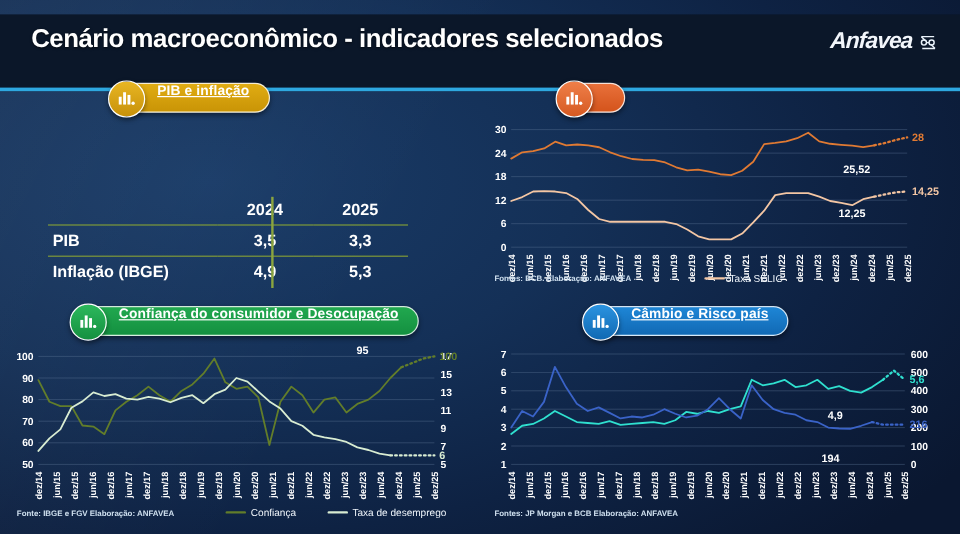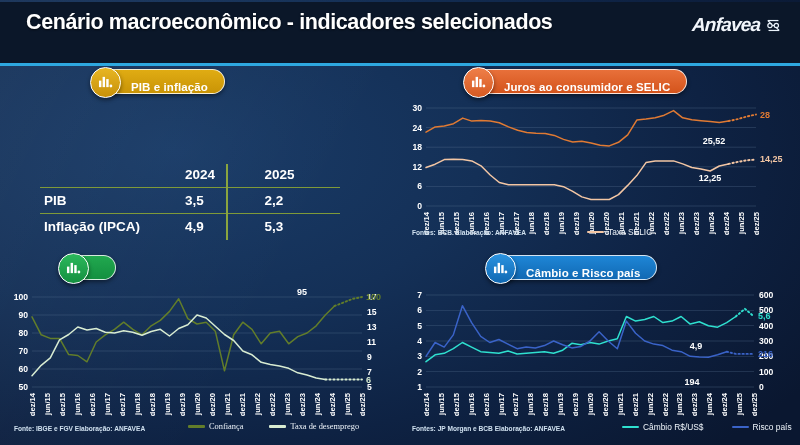--- a/index.html
+++ b/index.html
@@ -13,58 +13,58 @@
     background-color:#0d1f3c;
     color:#fff;
   }
   .root{ position:absolute; inset:0;
     background:
       linear-gradient(118deg, rgba(255,255,255,0.045) 0%, rgba(255,255,255,0.0) 42%),
       radial-gradient(ellipse 760px 420px at 22% 34%, #1a3c68 0%, #143057 40%, #0e2243 70%, #0a1730 100%);
   }
 
   
-  .header{ position:absolute; left:0; top:2px; width:800px; height:64px;
+  .header{ position:absolute; left:0; top:12px; width:800px; height:64px;
     background:linear-gradient(90deg,#0a1426 0%, #0f2votes 30%, #13294a 70%, #0b1c35 100%);
     background-color:#0b1729;
     border-bottom:3px solid #2ea8e0; }
   .htitle{ position:absolute; left:26px; top:8px; font-size:21.5px; font-weight:bold;
     letter-spacing:-0.4px; color:#ffffff; white-space:nowrap;
     text-shadow:0 1px 2px rgba(0,0,0,.6); }
   .logo{ position:absolute; right:18px; top:12px; display:flex; align-items:center; gap:5px;}
   .logo-word{ font-size:19px; font-weight:bold; font-style:italic; letter-spacing:-0.8px;
      color:#f2f6fb; transform:skewX(-3deg); }
   .logo-mark{ width:17px; height:17px; }
 
   
   .panel{ position:absolute; }
-  .badge{ position:absolute; display:flex; align-items:flex-end; height:25px;
+  .badge{ position:absolute; display:flex; align-items:flex-start; height:25px;
     border-radius:13px; padding:0 16px 0 30px; white-space:nowrap;
     font-size:11.5px; font-weight:bold; color:#fff; letter-spacing:.1px;
-    box-shadow:0 2px 4px rgba(0,0,0,.45); border:1.2px solid rgba(255,255,255,.82); }
+    box-shadow:0 2px 4px rgba(0,0,0,.45); border:1.2px solid rgba(255,255,255,.82);text-decoration:underline; }
   .badge .circ{ position:absolute; left:-11px; top:-3.5px; width:31px; height:31px;
     border-radius:50%; border:1.6px solid #ffffff; display:flex;
     align-items:center; justify-content:center;
     box-shadow:0 2px 4px rgba(0,0,0,.45); }
   .badge .circ svg{ width:15px; height:14px; }
   .b-gold{ background:linear-gradient(180deg,#e0ac13 0%, #c99406 100%); }
   .b-gold .circ{ background:linear-gradient(180deg,#e8b623 0%, #c7910a 100%); }
   .b-orange{ background:linear-gradient(180deg,#e8703a 0%, #d4541c 100%); }
   .b-orange .circ{ background:linear-gradient(180deg,#ef7f49 0%, #d65a22 100%); }
   .b-green{ background:linear-gradient(180deg,#21a84f 0%, #149040 100%); }
   .b-green .circ{ background:linear-gradient(180deg,#2cb85c 0%, #149040 100%); }
   .b-blue{ background:linear-gradient(180deg,#1e86d6 0%, #1169b4 100%); }
   .b-blue .circ{ background:linear-gradient(180deg,#2b93e0 0%, #1069b3 100%); }
 
   
   .tbl{ position:absolute; left:40px; top:115px; width:300px; }
   .tbl table{ border-collapse:collapse; width:100%; }
   .tbl th,.tbl td{ font-size:13.5px; font-weight:bold; color:#fff; padding:5px 4px; }
   .tbl th.lbl, .tbl td.lbl{ text-align:left; width:47%; }
-  .tbl th.v, .tbl td.v{ text-align:left; width:26.5%; }
+  .tbl th.v, .tbl td.v{ text-align:center; width:26.5%; }
   .tbl thead th{ padding-bottom:5px; }
   .tbl tbody tr td{ border-top:1.6px solid #7f9a39; }
   .tbl .sep{ position:absolute; left:186px; top:2px; width:1.8px; height:76px;
     background:#8aa53f; }
 
   
   .chart{ position:absolute; }
   .chart svg{ display:block; }
   .axtxt{ font-size:7.6px; fill:#ffffff; font-family:"Liberation Sans",sans-serif; font-weight:bold;}
   .axtxt-l{ font-size:8.6px; }
@@ -120,45 +120,44 @@
           <tr>
             <th class="lbl"></th>
             <th class="v">2024</th>
             <th class="v">2025</th>
           </tr>
         </thead>
         <tbody>
           <tr>
             <td class="lbl">PIB</td>
             <td class="v">3,5</td>
-            <td class="v">2,2</td>
+            <td class="v">3,3</td>
           </tr>
           <tr>
-            <td class="lbl">Inflação (IPCA)</td>
+            <td class="lbl">Inflação (IBGE)</td>
             <td class="v">4,9</td>
             <td class="v">5,3</td>
           </tr>
         </tbody>
       </table>
     </div>
   </div>
 
   <div class="panel" style="left:400px;top:47px;width:400px;height:198px;">
     <div class="badge b-orange" style="left:73px;top:22px;">
       <span class="circ">
         <svg viewBox="0 0 16 15">
             <g fill="#fff">
           <rect x="1" y="6" width="2.6" height="7"></rect>
               <rect x="4.9" y="2" width="2.6" height="11"></rect>
           <rect x="8.8" y="4.4" width="2.6" height="8.6"></rect>
               <circle cx="13.8" cy="11.8" r="1.5"></circle>
         </g>
           </svg>
       </span>
-      <span>Juros ao consumidor e SELIC</span>
     </div>
     <div class="chart" style="left:2px;top:55px;">
       <svg id="svg-juros" width="398" height="148" viewBox="0 0 398 148">
           <line x1="24" y1="104" x2="354" y2="104" class="grid"></line>
           <text x="20" y="107" class="axtxt axtxt-l" text-anchor="end">0</text>
           <line x1="24" y1="84.4" x2="354" y2="84.4" class="grid"></line>
           <text x="20" y="87.4" class="axtxt axtxt-l" text-anchor="end">6</text>
           <line x1="24" y1="64.8" x2="354" y2="64.8" class="grid"></line>
           <text x="20" y="67.8" class="axtxt axtxt-l" text-anchor="end">12</text>
           <line x1="24" y1="45.2" x2="354" y2="45.2" class="grid"></line>
@@ -215,20 +214,21 @@
       <span class="circ">
         <svg viewBox="0 0 16 15">
             <g fill="#fff">
           <rect x="1" y="6" width="2.6" height="7"></rect>
               <rect x="4.9" y="2" width="2.6" height="11"></rect>
           <rect x="8.8" y="4.4" width="2.6" height="8.6"></rect>
               <circle cx="13.8" cy="11.8" r="1.5"></circle>
         </g>
           </svg>
       </span>
+      <span>Confiança do consumidor e Desocupação</span>
     </div>
     <div class="chart" style="left:2px;top:40px;">
       <svg id="svg-conf" width="398" height="150" viewBox="0 0 398 150">
           <line x1="30" y1="102" x2="360" y2="102" class="grid"></line>
           <text x="26" y="105" class="axtxt axtxt-l" text-anchor="end">50</text>
           <line x1="30" y1="84" x2="360" y2="84" class="grid"></line>
           <text x="26" y="87" class="axtxt axtxt-l" text-anchor="end">60</text>
           <line x1="30" y1="66" x2="360" y2="66" class="grid"></line>
           <text x="26" y="69" class="axtxt axtxt-l" text-anchor="end">70</text>
           <line x1="30" y1="48" x2="360" y2="48" class="grid"></line>
@@ -270,21 +270,21 @@
           <path d="M30.0 31.8 L39.2 49.8 L48.3 53.4 L57.5 53.4 L66.7 69.6 L75.8 70.5 L85.0 76.8 L94.2 57.0 L103.3 49.8 L112.5 44.4 L121.7 37.2 L130.8 44.4 L140.0 49.8 L149.2 40.8 L158.3 35.4 L167.5 26.4 L176.7 13.8 L185.8 33.6 L195.0 39.0 L204.2 37.2 L213.3 46.2 L222.5 85.8 L231.7 49.8 L240.8 37.2 L250.0 44.4 L259.2 58.8 L268.3 48.0 L277.5 46.2 L286.7 58.8 L295.8 51.6 L305.0 48.0 L314.2 40.8 L323.3 30.0 L332.5 21.0" fill="none" stroke="#627d2a" stroke-width="1.5" stroke-linejoin="round" stroke-linecap="round"></path>
           <path d="M332.5 21.0 L341.7 17.4 L350.8 13.8 L360.0 12.0" fill="none" stroke="#627d2a" stroke-width="1.9" stroke-dasharray="1.4 2.6" stroke-linecap="round"></path>
           <text x="364" y="15" class="dlabel" fill="#627d2a" text-anchor="start">100</text>
           <path d="M30.0 90.8 L39.2 80.3 L48.3 72.8 L57.5 54.8 L66.7 49.5 L75.8 42.0 L85.0 45.0 L94.2 43.5 L103.3 47.2 L112.5 48.0 L121.7 45.8 L130.8 47.2 L140.0 50.2 L149.2 46.5 L158.3 44.3 L167.5 51.0 L176.7 43.5 L185.8 39.7 L195.0 30.0 L204.2 33.0 L213.3 41.3 L222.5 49.5 L231.7 55.5 L240.8 66.0 L250.0 69.8 L259.2 77.3 L268.3 79.5 L277.5 81.0 L286.7 83.3 L295.8 87.8 L305.0 90.0 L314.2 93.0 L323.3 94.5" fill="none" stroke="#d8ecd2" stroke-width="1.5" stroke-linejoin="round" stroke-linecap="round"></path>
           <path d="M323.3 94.5 L332.5 94.5 L341.7 94.5 L350.8 94.5 L360.0 94.5" fill="none" stroke="#d8ecd2" stroke-width="1.9" stroke-dasharray="1.4 2.6" stroke-linecap="round"></path>
           <text x="364" y="97.5" class="dlabel" fill="#d8ecd2" text-anchor="start">6</text>
           <text x="300" y="10" class="dlabel" fill="#fff" text-anchor="middle">95</text>
         </svg>
     </div>
     <div class="src" style="left:14px;top:180px;">Fonte:  IBGE e FGV  Elaboração: ANFAVEA</div>
-    <div class="legend" style="left:188px;top:177px;font-family:Liberation Serif, serif;">
+    <div class="legend" style="left:188px;top:177px;">
       <span class="item">
         <span class="sw" style="background:#627d2a"></span>
         <span>Confiança</span>
       </span>
       <span style="width:12px"></span>
       <span class="item">
         <span class="sw" style="background:#d8ecd2"></span>
         <span>Taxa de desemprego</span>
       </span>
     </div>
@@ -354,26 +354,15 @@
           <path d="M333.8 31.5 L342.9 23.8 L352.0 31.5" fill="none" stroke="#2fe0cf" stroke-width="1.9" stroke-dasharray="1.4 2.6" stroke-linecap="round"></path>
           <text x="356" y="34.46666666666667" class="dlabel" fill="#2fe0cf" text-anchor="start">5,6</text>
           <path d="M24.0 71.3 L33.1 57.5 L42.2 62.1 L51.3 49.9 L60.4 20.7 L69.6 37.6 L78.7 51.4 L87.8 57.5 L96.9 54.5 L106.0 59.1 L115.1 63.7 L124.2 62.1 L133.3 62.9 L142.4 60.6 L151.6 56.0 L160.7 59.8 L169.8 62.9 L178.9 61.4 L188.0 56.0 L197.1 46.8 L206.2 56.0 L215.3 63.7 L224.4 36.1 L233.6 48.3 L242.7 56.0 L251.8 59.1 L260.9 60.6 L270.0 65.2 L279.1 66.7 L288.2 71.3 L297.3 72.1 L306.4 72.3 L315.6 69.8 L324.7 66.7" fill="none" stroke="#3a63c8" stroke-width="1.5" stroke-linejoin="round" stroke-linecap="round"></path>
           <path d="M324.7 66.7 L333.8 68.9 L342.9 68.9 L352.0 68.9" fill="none" stroke="#3a63c8" stroke-width="1.9" stroke-dasharray="1.4 2.6" stroke-linecap="round"></path>
           <text x="356" y="71.88" class="dlabel" fill="#3a63c8" text-anchor="start">216</text>
           <text x="294" y="64" class="dlabel" fill="#fff" text-anchor="middle">4,9</text>
           <text x="290" y="100" class="dlabel" fill="#fff" text-anchor="middle">194</text>
         </svg>
     </div>
     <div class="src" style="left:12px;top:180px;">Fontes: JP Morgan e BCB  Elaboração: ANFAVEA</div>
-    <div class="legend" style="left:222px;top:177px;">
-      <span class="item">
-        <span class="sw" style="background:#2fe0cf"></span>
-        <span>Câmbio R$/US$</span>
-      </span>
-      <span style="width:14px"></span>
-      <span class="item">
-        <span class="sw" style="background:#3a63c8"></span>
-        <span>Risco país</span>
-      </span>
-    </div>
   </div>
 
 </div>
 
 </body></html>

